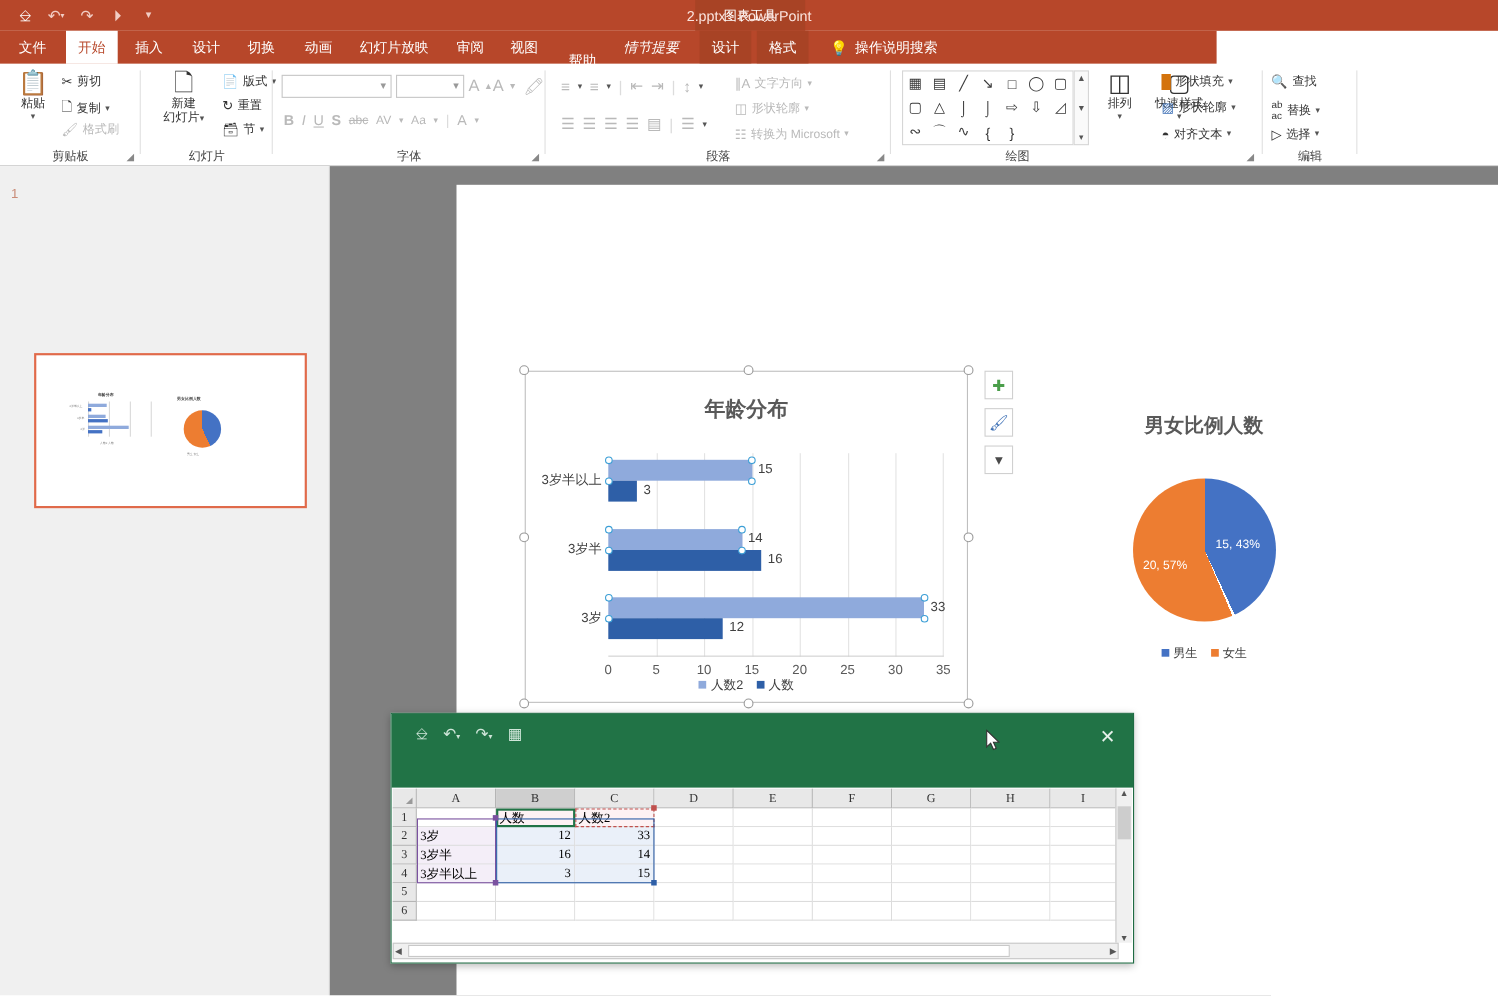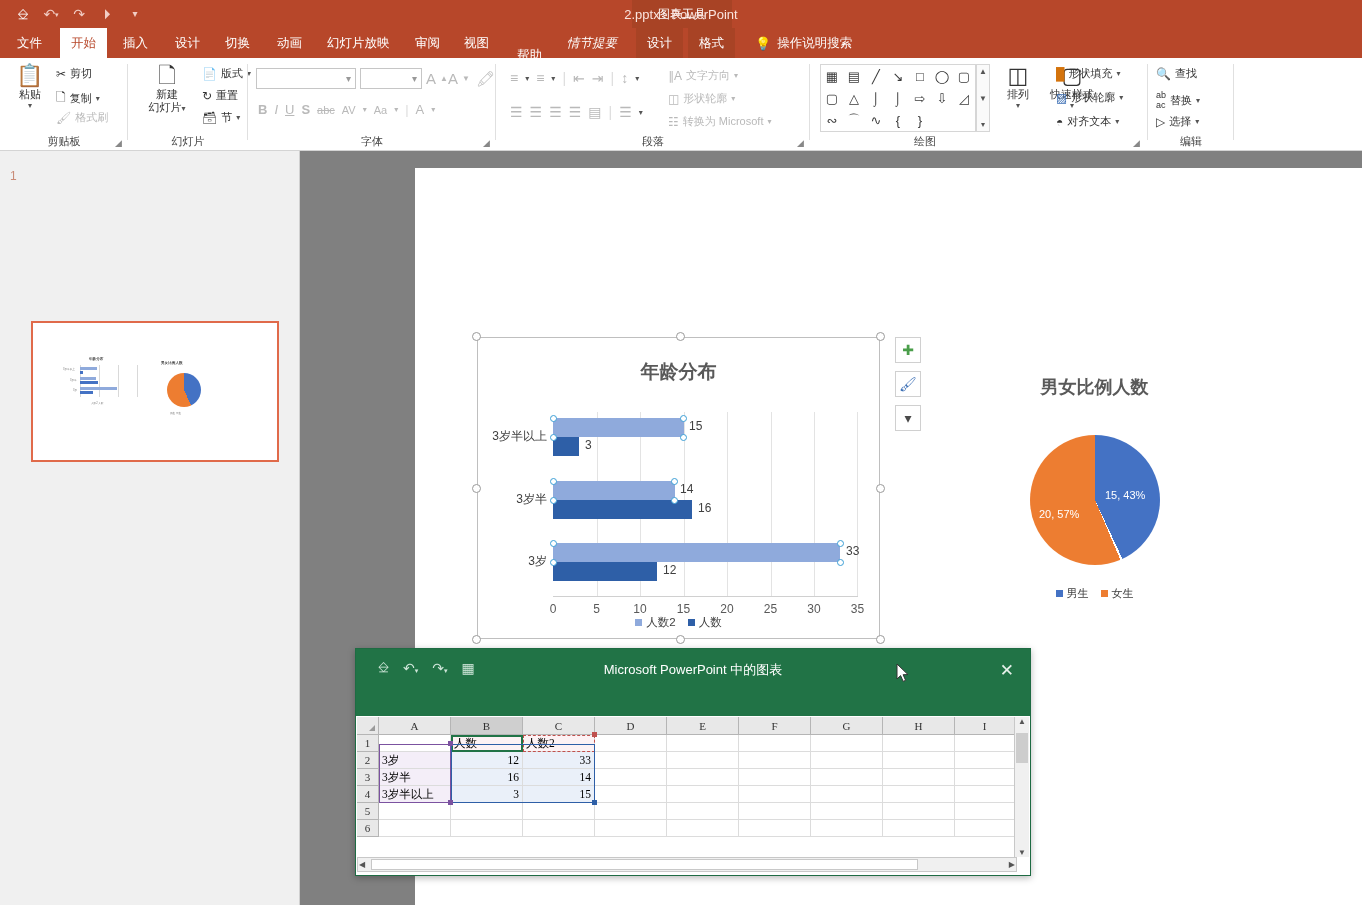--- a/index.html
+++ b/index.html
@@ -30,21 +30,21 @@
     display:flex; align-items:center; justify-content:center;
   }
   .doctitle {
     position:absolute; left:0; top:0; width:1362px; height:28px;
     display:flex; align-items:center; justify-content:center;
     color:#fbe4de; font-size:13px; pointer-events:none;
   }
 
   
   .tabstrip {
-    position:absolute; left:0; top:28px; width:1362px; height:30px;
+    position:absolute; left:0; top:28px; width:1106px; height:30px;
     background:#b7472a;
   }
   .tab {
     position:absolute; top:0; height:30px; padding:0 11px;
     display:flex; align-items:center; justify-content:center;
     color:#ffffff; font-size:12.5px; white-space:nowrap;
   }
   .tab.active { background:#ffffff; color:#b7472a; }
   .tab.chartgrp { background:#a84325; }
   .tell-me { color:#ffffff; font-size:12.5px; display:flex; align-items:center; gap:6px; }
@@ -599,21 +599,20 @@
 </div>
 
 <div class="xlwin">
   <div class="xlhead">
     <div class="xlqat">
       <span>⎒</span>
       <span>↶<span style="font-size:7px">▾</span></span>
       <span>↷<span style="font-size:7px">▾</span></span>
       <span>▦</span>
     </div>
-    <div class="xltitle">Microsoft PowerPoint 中的图表</div>
     <div class="cursor">
       <svg width="14" height="20" viewBox="0 0 14 20">
         <path d="M1 1 L1 16 L4.6 12.6 L7.2 18.4 L9.6 17.3 L7.1 11.7 L12 11.6 Z" fill="#ffffff" stroke="#333" stroke-width="1"></path>
       </svg>
     </div>
     <div class="xlclose">✕</div>
   </div>
 
   <div class="grid">
     <div class="corner-tri"></div>

